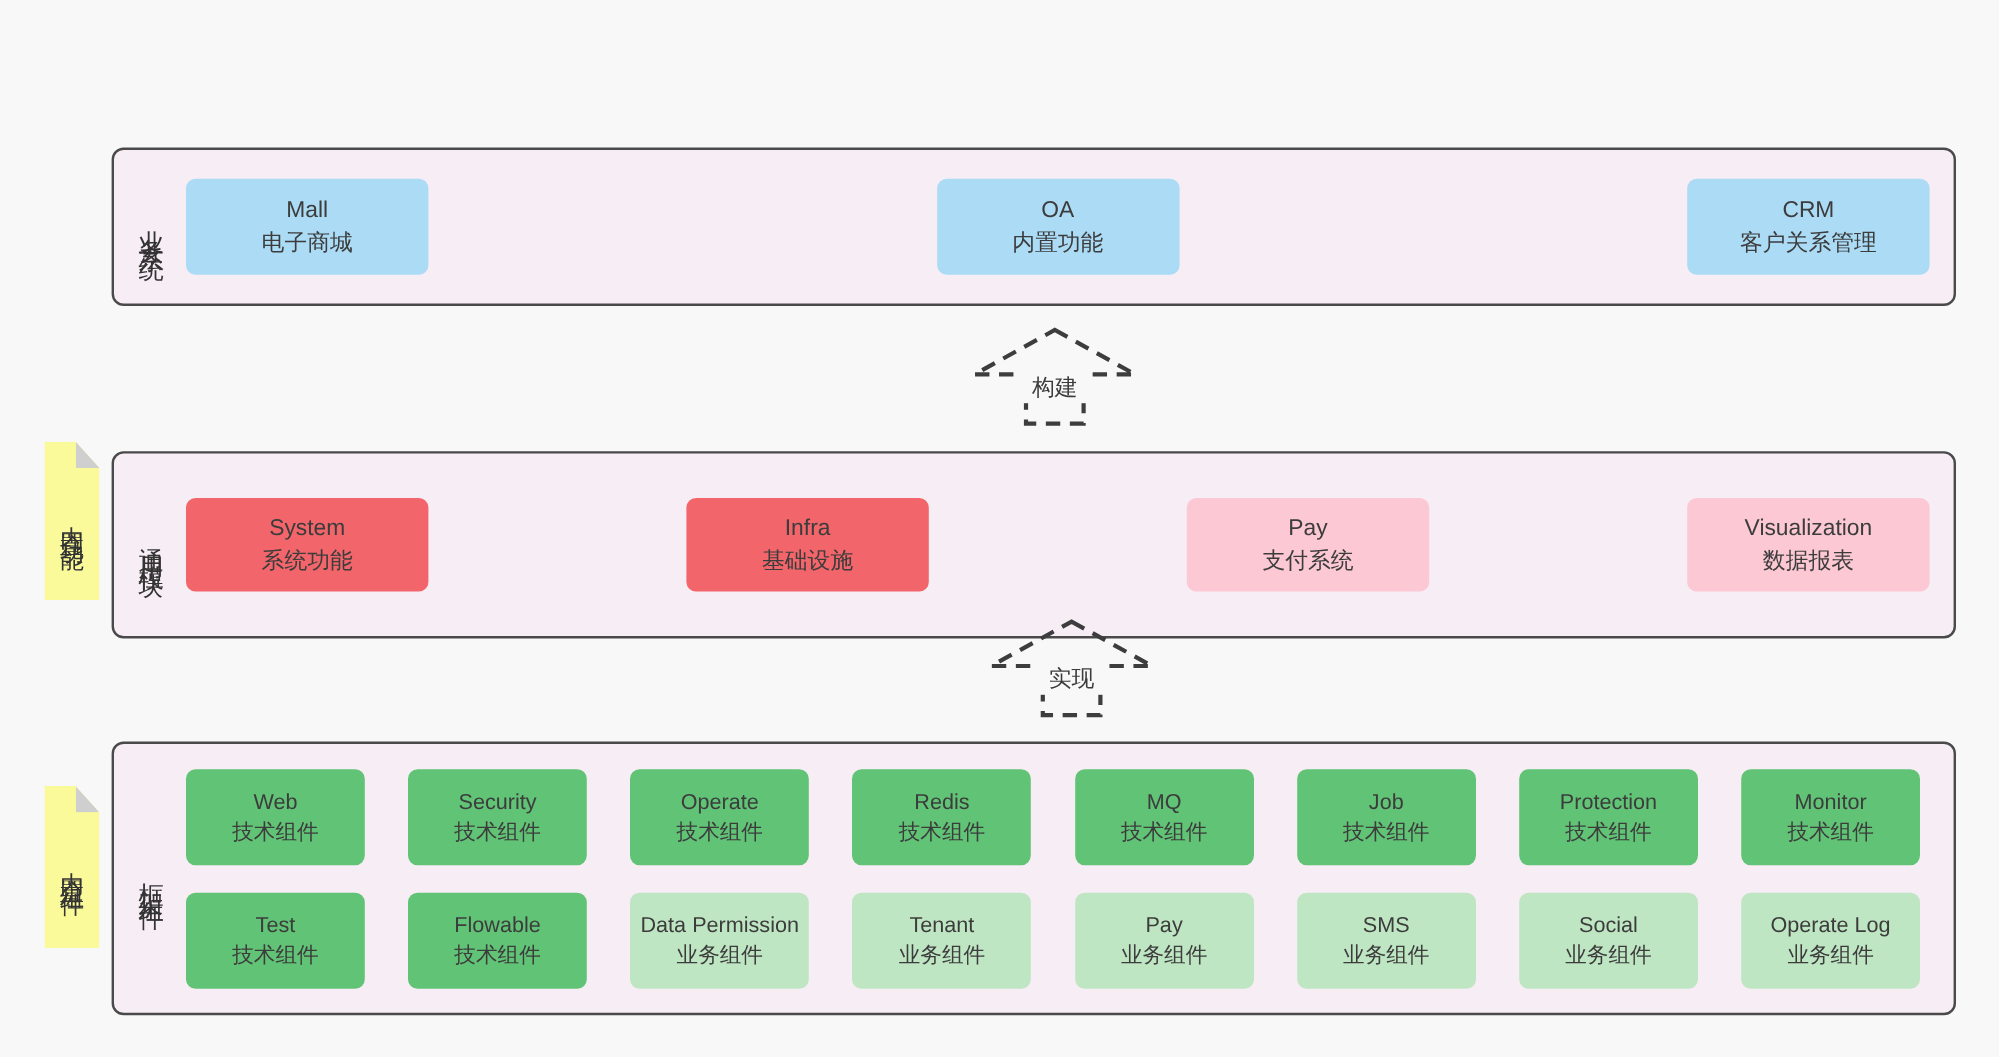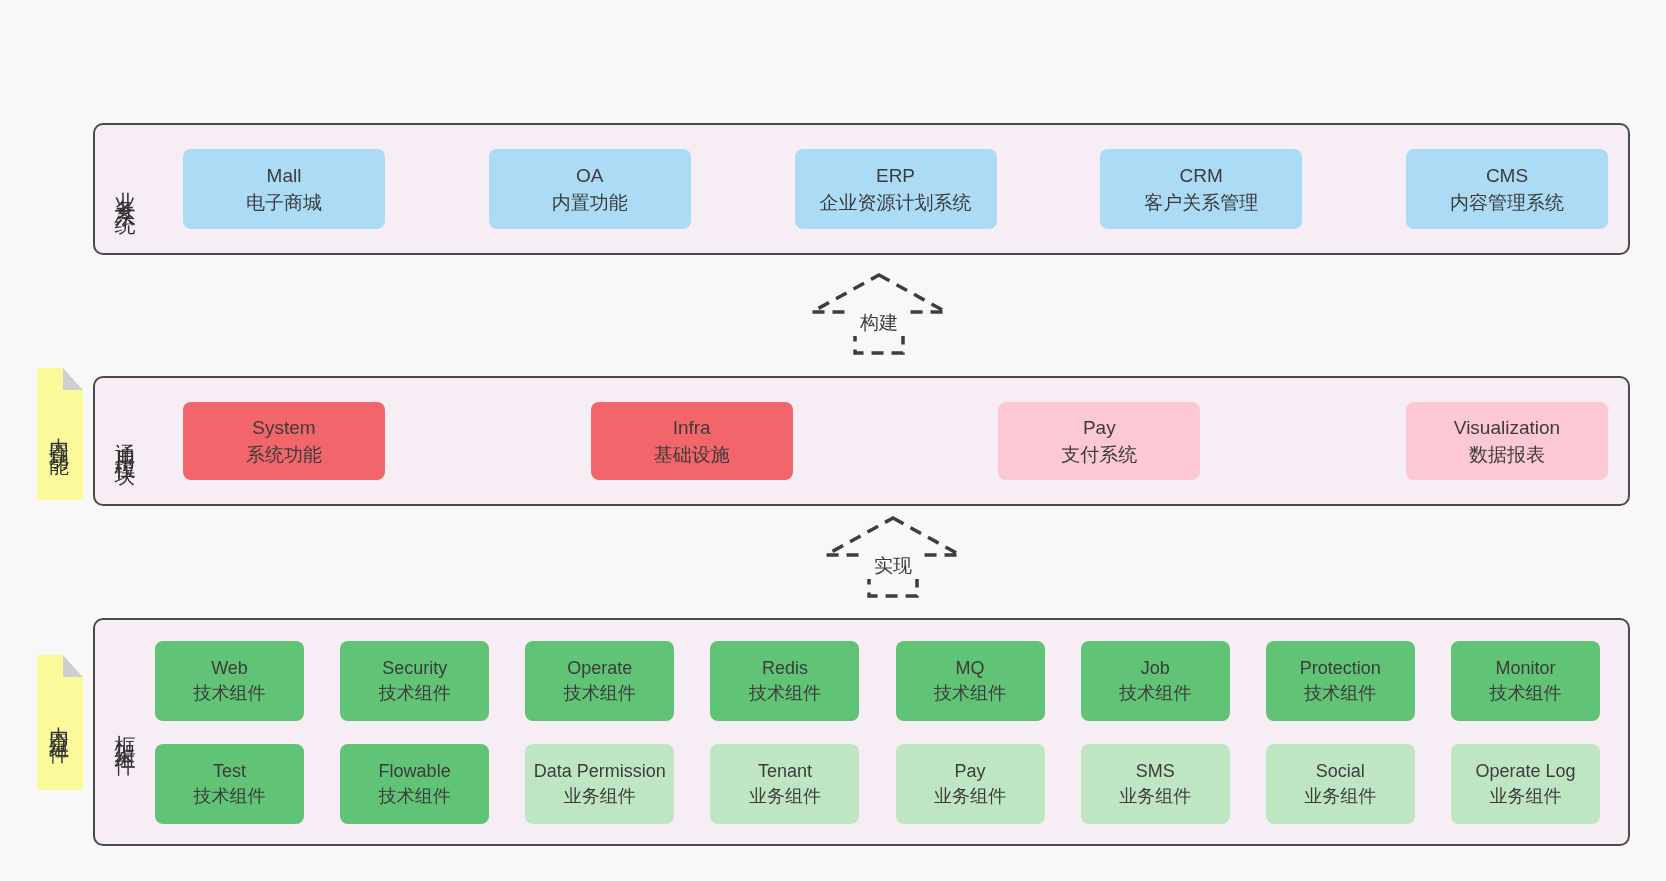--- a/index.html
+++ b/index.html
@@ -8,21 +8,21 @@
     background:#f8f8f8;color:#3f3f3f;
     font-family:"Liberation Sans", sans-serif;
   }
   
   .panel{
     position:absolute;left:93px;width:1537px;box-sizing:border-box;
     background:#f7edf5;border:2px solid #4a4a4a;border-radius:10px;
     display:flex;align-items:stretch;
   }
   #panel-business{top:123px;height:132px;}
-  #panel-modules{top:376px;height:130px;}
+  #panel-modules{top:376px;height:156px;}
   #panel-components{top:618px;height:228px;}
   .panel-label{
     flex:0 0 60px;display:flex;align-items:center;justify-content:center;
   }
   .panel-label span{
     writing-mode:vertical-lr;text-orientation:upright;
     font-size:21px;letter-spacing:7px;color:#333;white-space:nowrap;
   }
   .boxes-row{
     flex:1;display:flex;align-items:center;justify-content:space-between;
@@ -32,21 +32,21 @@
     flex:1;display:flex;flex-direction:column;justify-content:center;
     gap:23px;padding-right:28px;
   }
   .boxes-col .row{display:flex;justify-content:space-between;}
   
   .box{
     border-radius:8px;display:flex;flex-direction:column;
     align-items:center;justify-content:center;text-align:center;
     font-size:19px;line-height:27px;color:#3c3c3c;
   }
-  .box-lg{width:202px;height:80px;margin-left:28px;}
+  .box-lg{width:202px;height:80px;}
   #panel-modules .box-lg{height:78px;}
   .box-sm{width:149px;height:80px;font-size:18px;line-height:25px;}
   .blue{background:#abdbf5;}
   .red{background:#f2656a;}
   .pink{background:#fcc8d3;}
   .green{background:#60c375;}
   .lightgreen{background:#bfe6c3;}
   
   .tag{
     position:absolute;left:37px;width:46px;background:#fafa9a;
@@ -87,30 +87,22 @@
   <div class="boxes-row">
     <div class="box box-lg blue">
       <div>Mall</div>
       <div>电子商城</div>
     </div>
     <div class="box box-lg blue">
       <div>OA</div>
       <div>内置功能</div>
     </div>
     <div class="box box-lg blue">
-      <div>ERP</div>
-      <div>企业资源计划系统</div>
-    </div>
-    <div class="box box-lg blue">
       <div>CRM</div>
       <div>客户关系管理</div>
-    </div>
-    <div class="box box-lg blue">
-      <div>CMS</div>
-      <div>内容管理系统</div>
     </div>
   </div>
 </div>
 
 <svg class="arrow" id="arrow-build" viewBox="0 0 140 84">
   <polygon points="70,3 137,40 94,40 94,81 46,81 46,40 3,40"></polygon>
   <rect x="42" y="36" width="56" height="28"></rect>
   <text x="70" y="57">构建</text>
 </svg>
 

